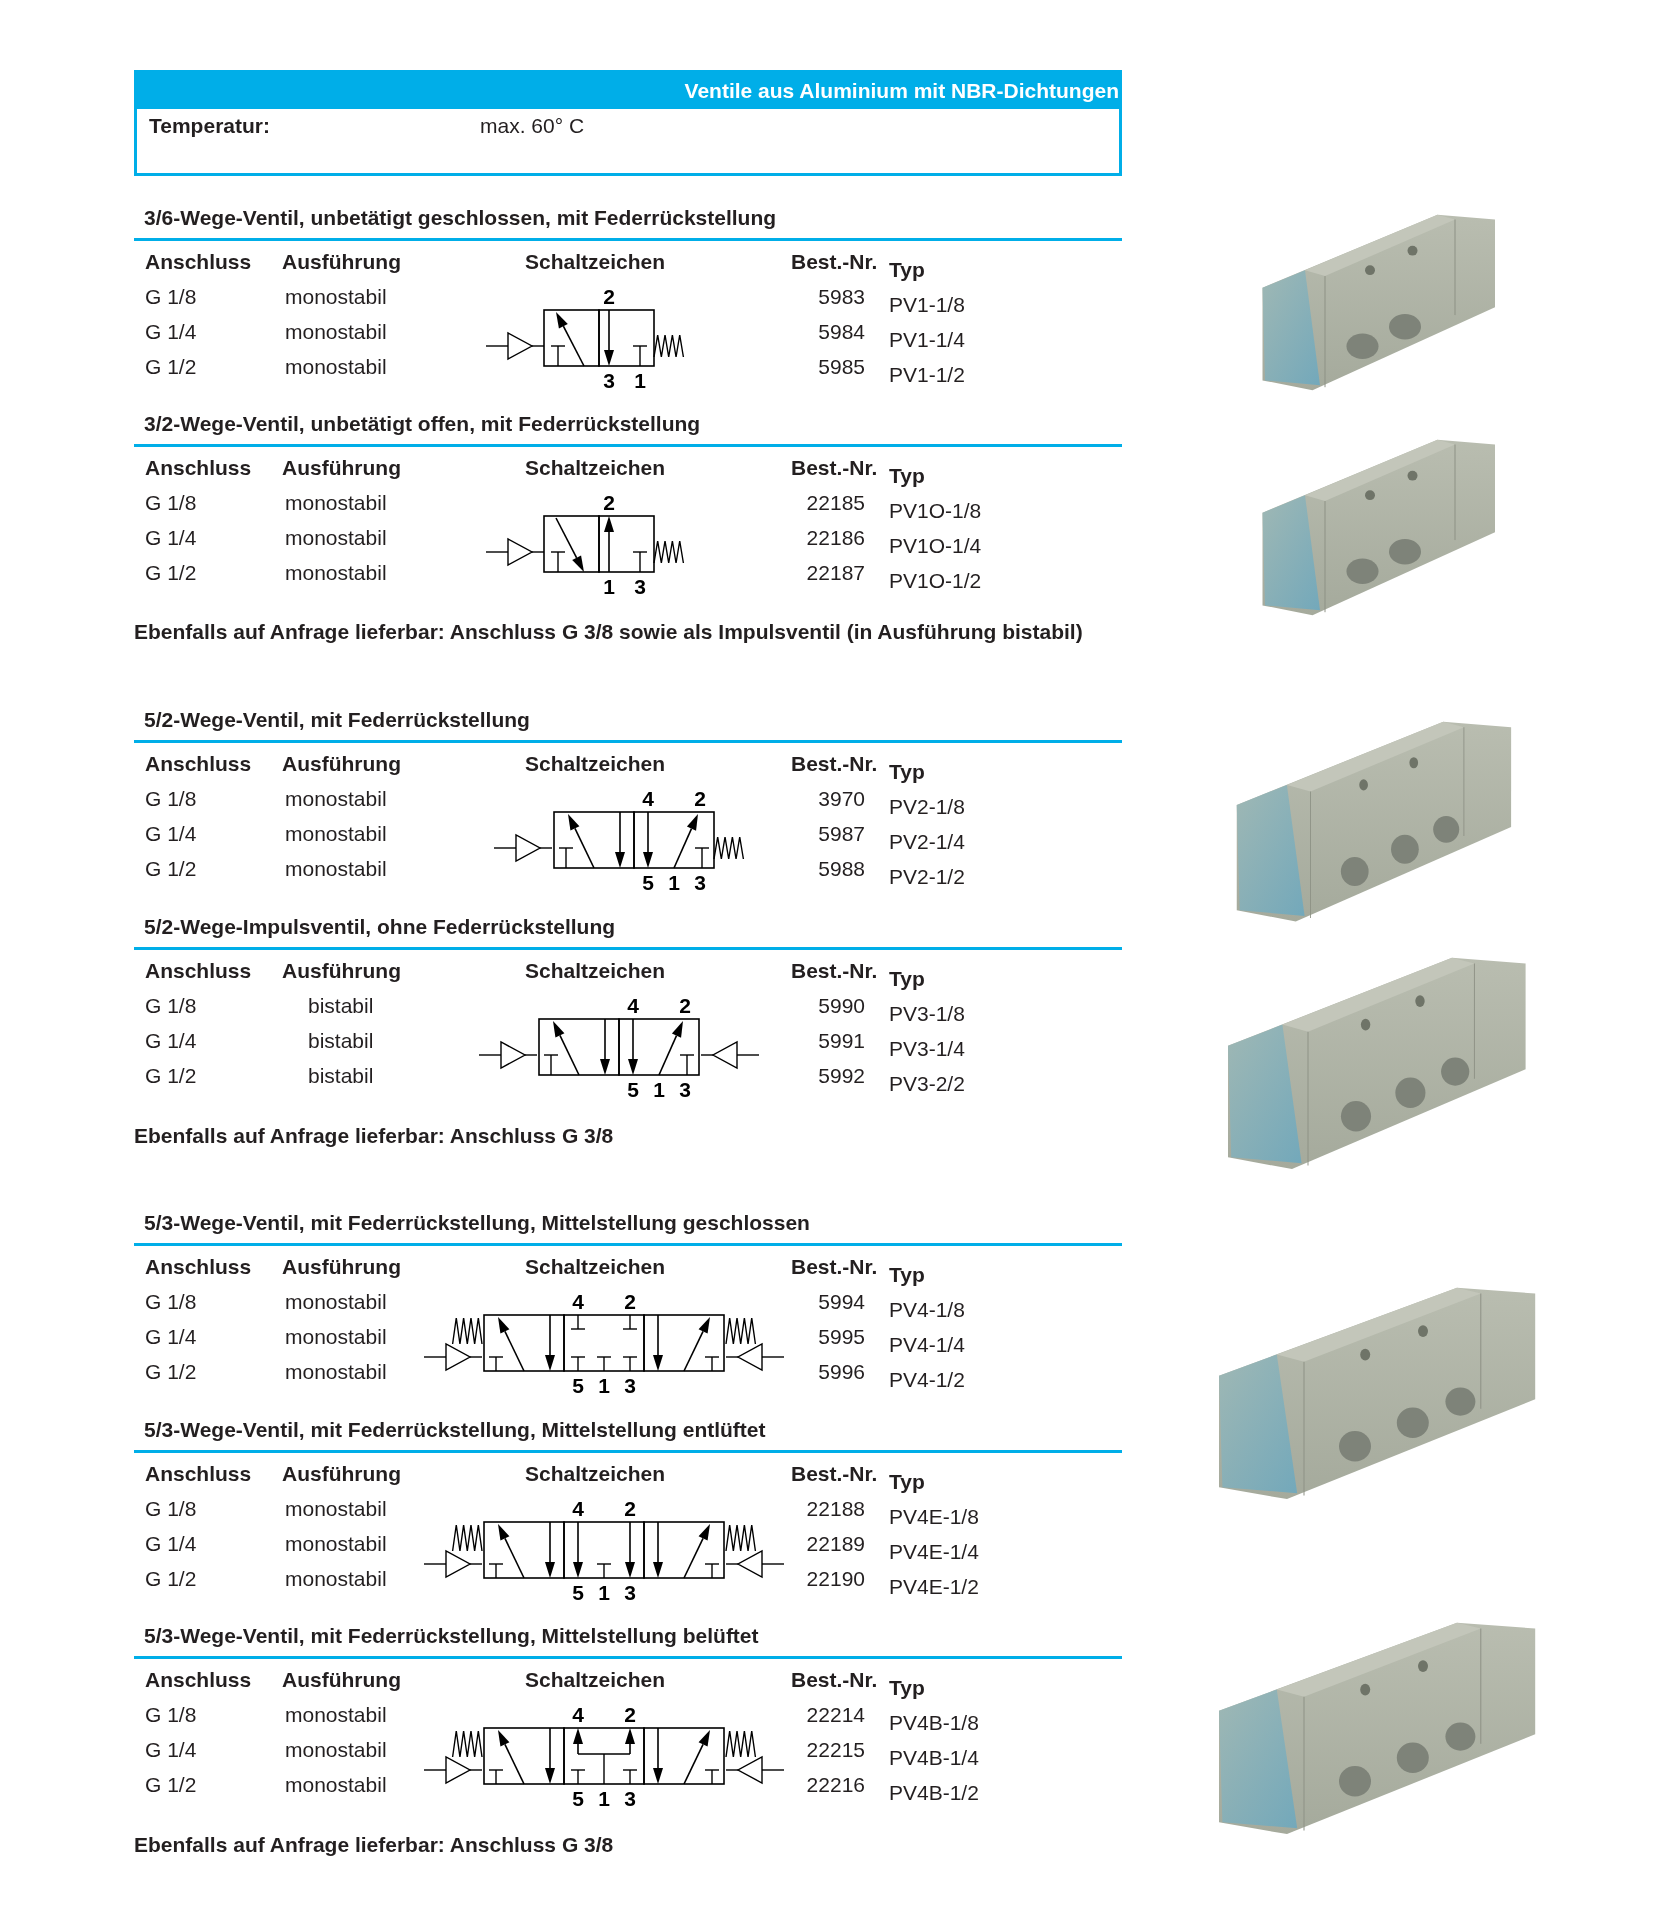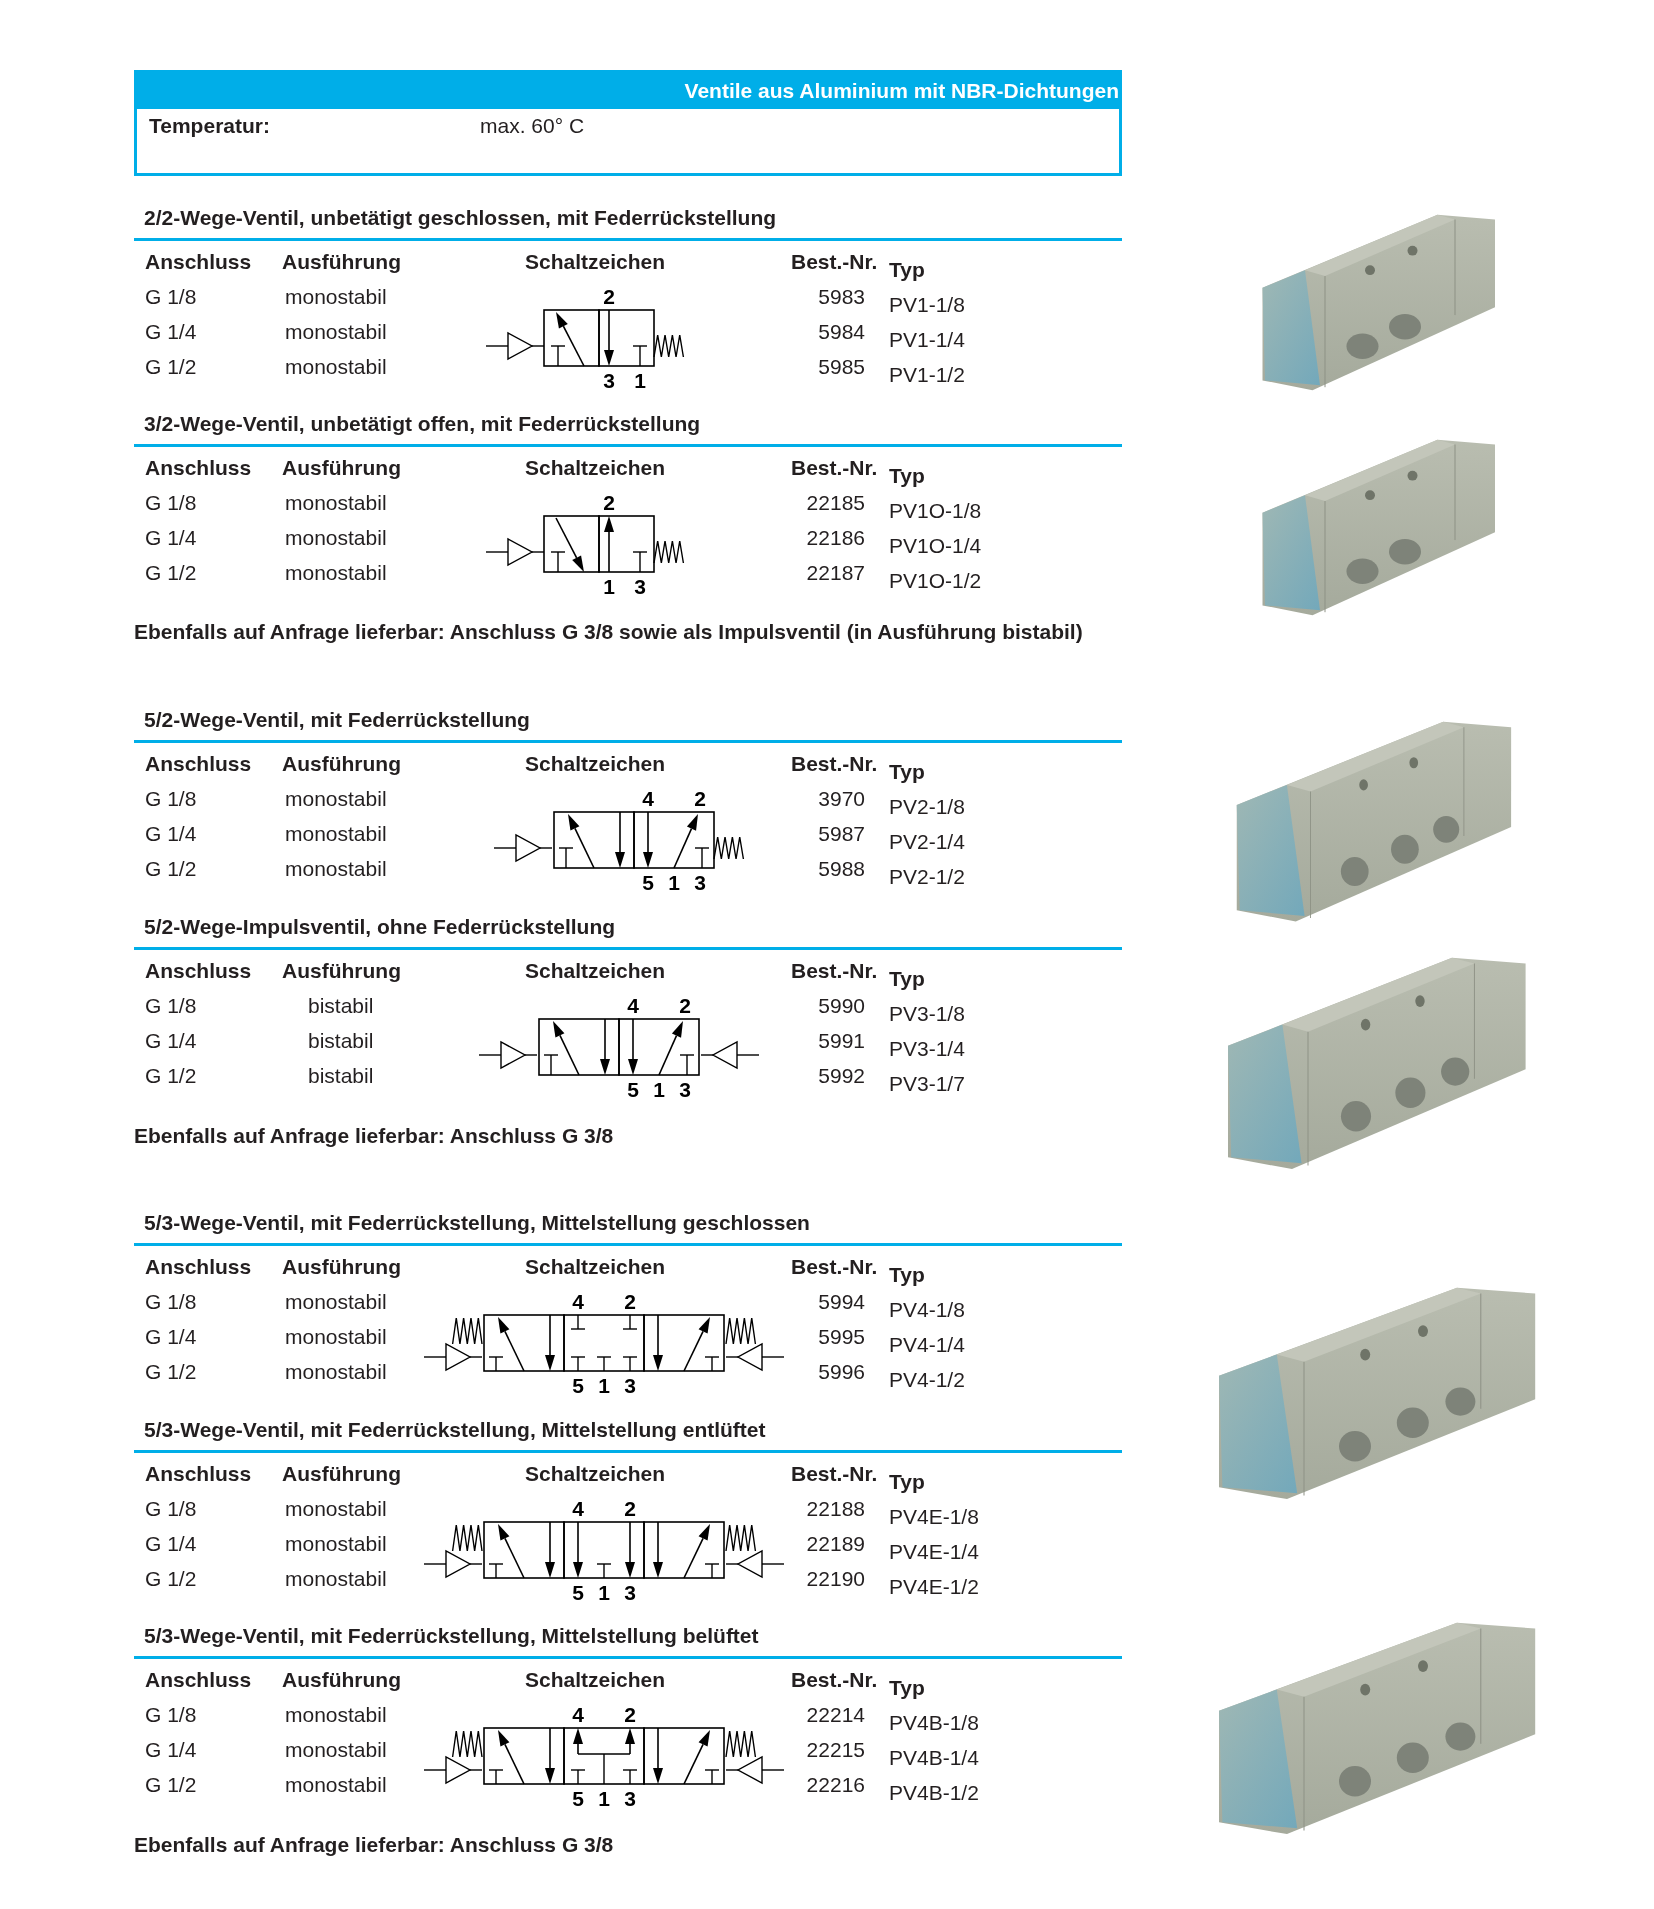--- a/index.html
+++ b/index.html
@@ -34,21 +34,21 @@
 <div class="infobox">
   <div class="hdr">Ventile aus Aluminium mit NBR-Dichtungen</div>
   <div class="row">
     <span class="k">Temperatur:</span>
     <span class="v">max. 60° C</span>
   </div>
 </div>
 
 <div id="sections">
     <div class="section" style="top: 206px;">
-    <div class="title">2/2-Wege-Ventil, unbetätigt geschlossen, mit Federrückstellung</div>
+    <div class="title">3/6-Wege-Ventil, unbetätigt geschlossen, mit Federrückstellung</div>
     <div class="rule"></div>
     <div class="th col-a">Anschluss</div>
     <div class="th col-b">Ausführung</div>
     <div class="th col-s">Schaltzeichen</div>
     <div class="th col-n">Best.-Nr.</div>
     <div class="th col-t">Typ</div>
     <div class="rows">
         <div>
           <div class="td col-a r0">G 1/8</div>
           <div class="td col-b-val r0">monostabil</div>
@@ -208,21 +208,21 @@
         <div>
           <div class="td col-a r1">G 1/4</div>
           <div class="td col-b-val-bi r1">bistabil</div>
           <div class="td col-n-val r1">5991</div>
           <div class="td col-t r1">PV3-1/4</div>
         </div>
         <div>
           <div class="td col-a r2">G 1/2</div>
           <div class="td col-b-val-bi r2">bistabil</div>
           <div class="td col-n-val r2">5992</div>
-          <div class="td col-t r2">PV3-1/7</div>
+          <div class="td col-t r2">PV3-2/2</div>
         </div>
       </div>
     <div class="symbol"><svg viewBox="0 0 340 112" xmlns="http://www.w3.org/2000/svg">
           <rect x="85" y="28" width="80" height="56" fill="none" stroke="#000" stroke-width="1.6"></rect>
           <rect x="165" y="28" width="80" height="56" fill="none" stroke="#000" stroke-width="1.6"></rect>
           <line x1="25" y1="64" x2="47" y2="64" stroke="#000" stroke-width="1.4"></line>
           <polygon points="47,51 47,77 71,64" fill="#fff" stroke="#000" stroke-width="1.4"></polygon>
           <line x1="71" y1="64" x2="83" y2="64" stroke="#000" stroke-width="1.4"></line>
           <line x1="305" y1="64" x2="283" y2="64" stroke="#000" stroke-width="1.4"></line>
           <polygon points="283,51 283,77 259,64" fill="#fff" stroke="#000" stroke-width="1.4"></polygon>

